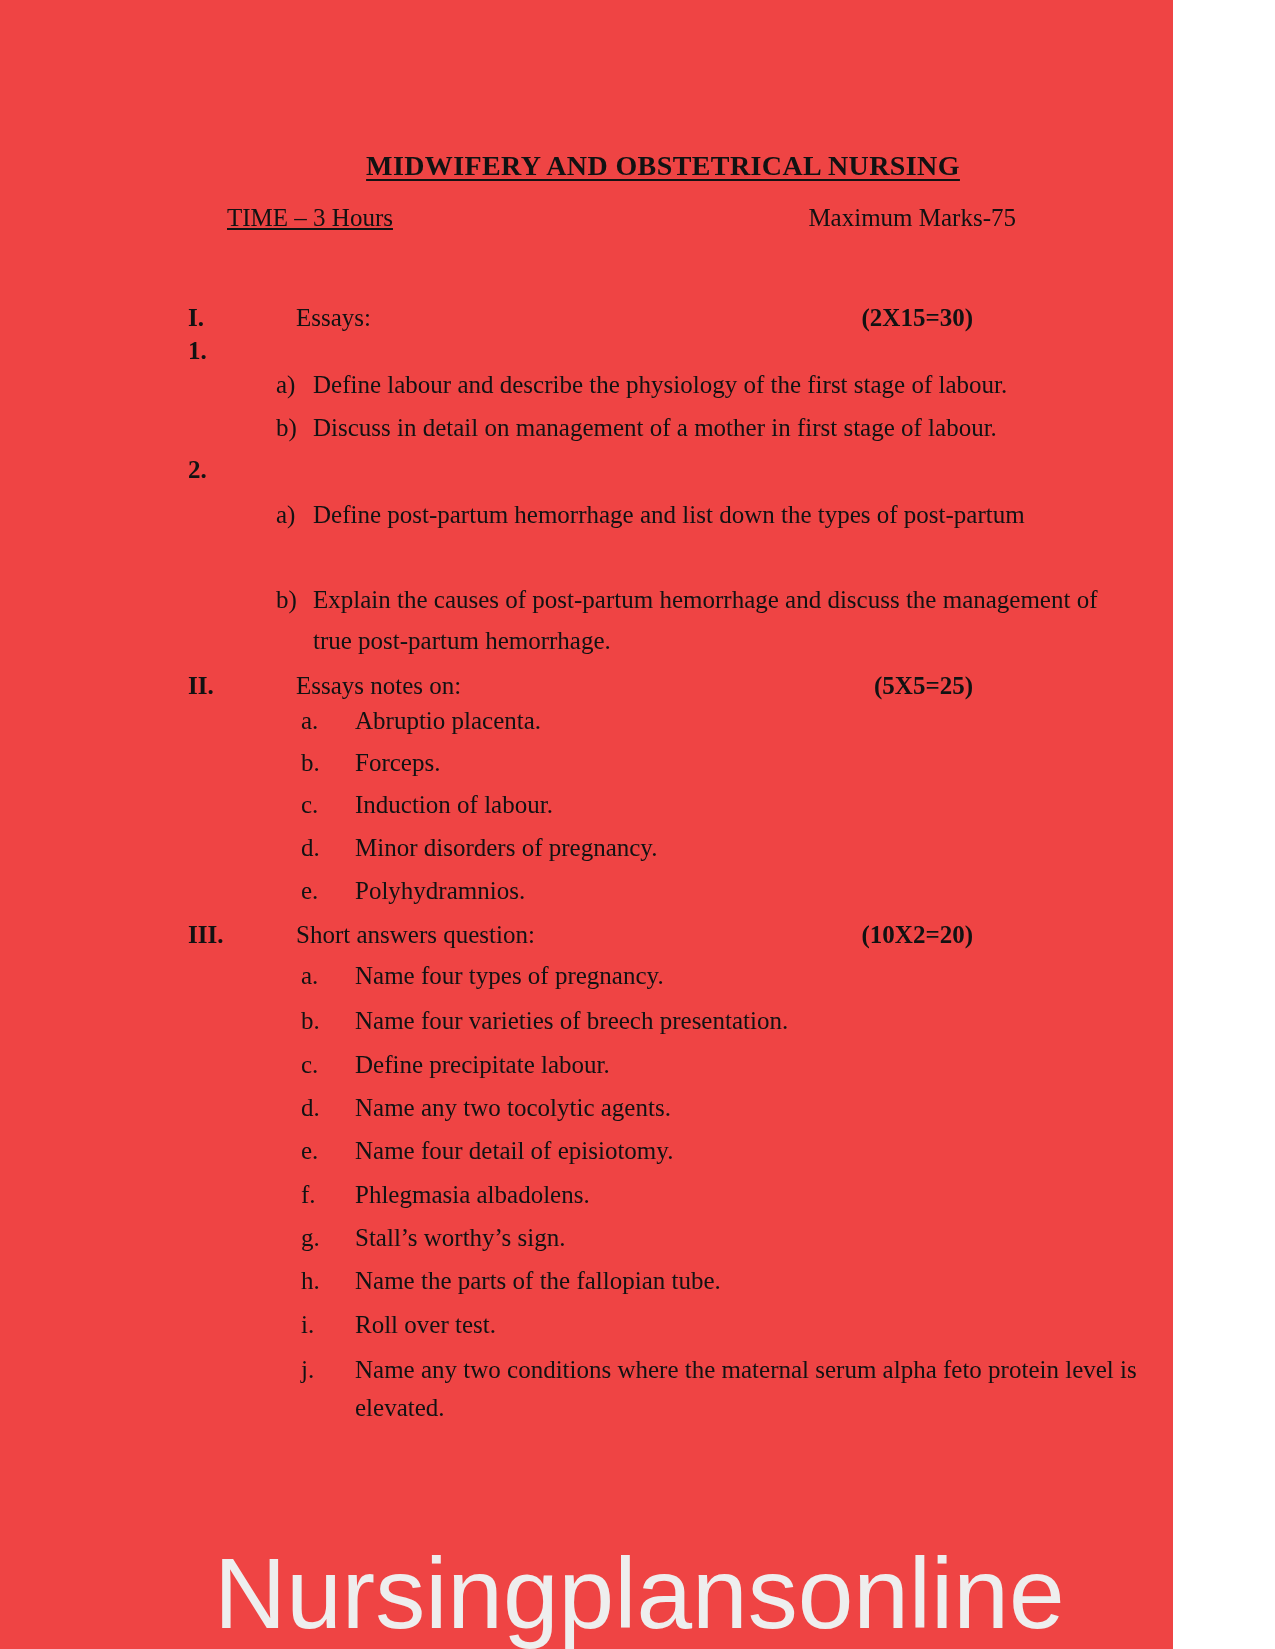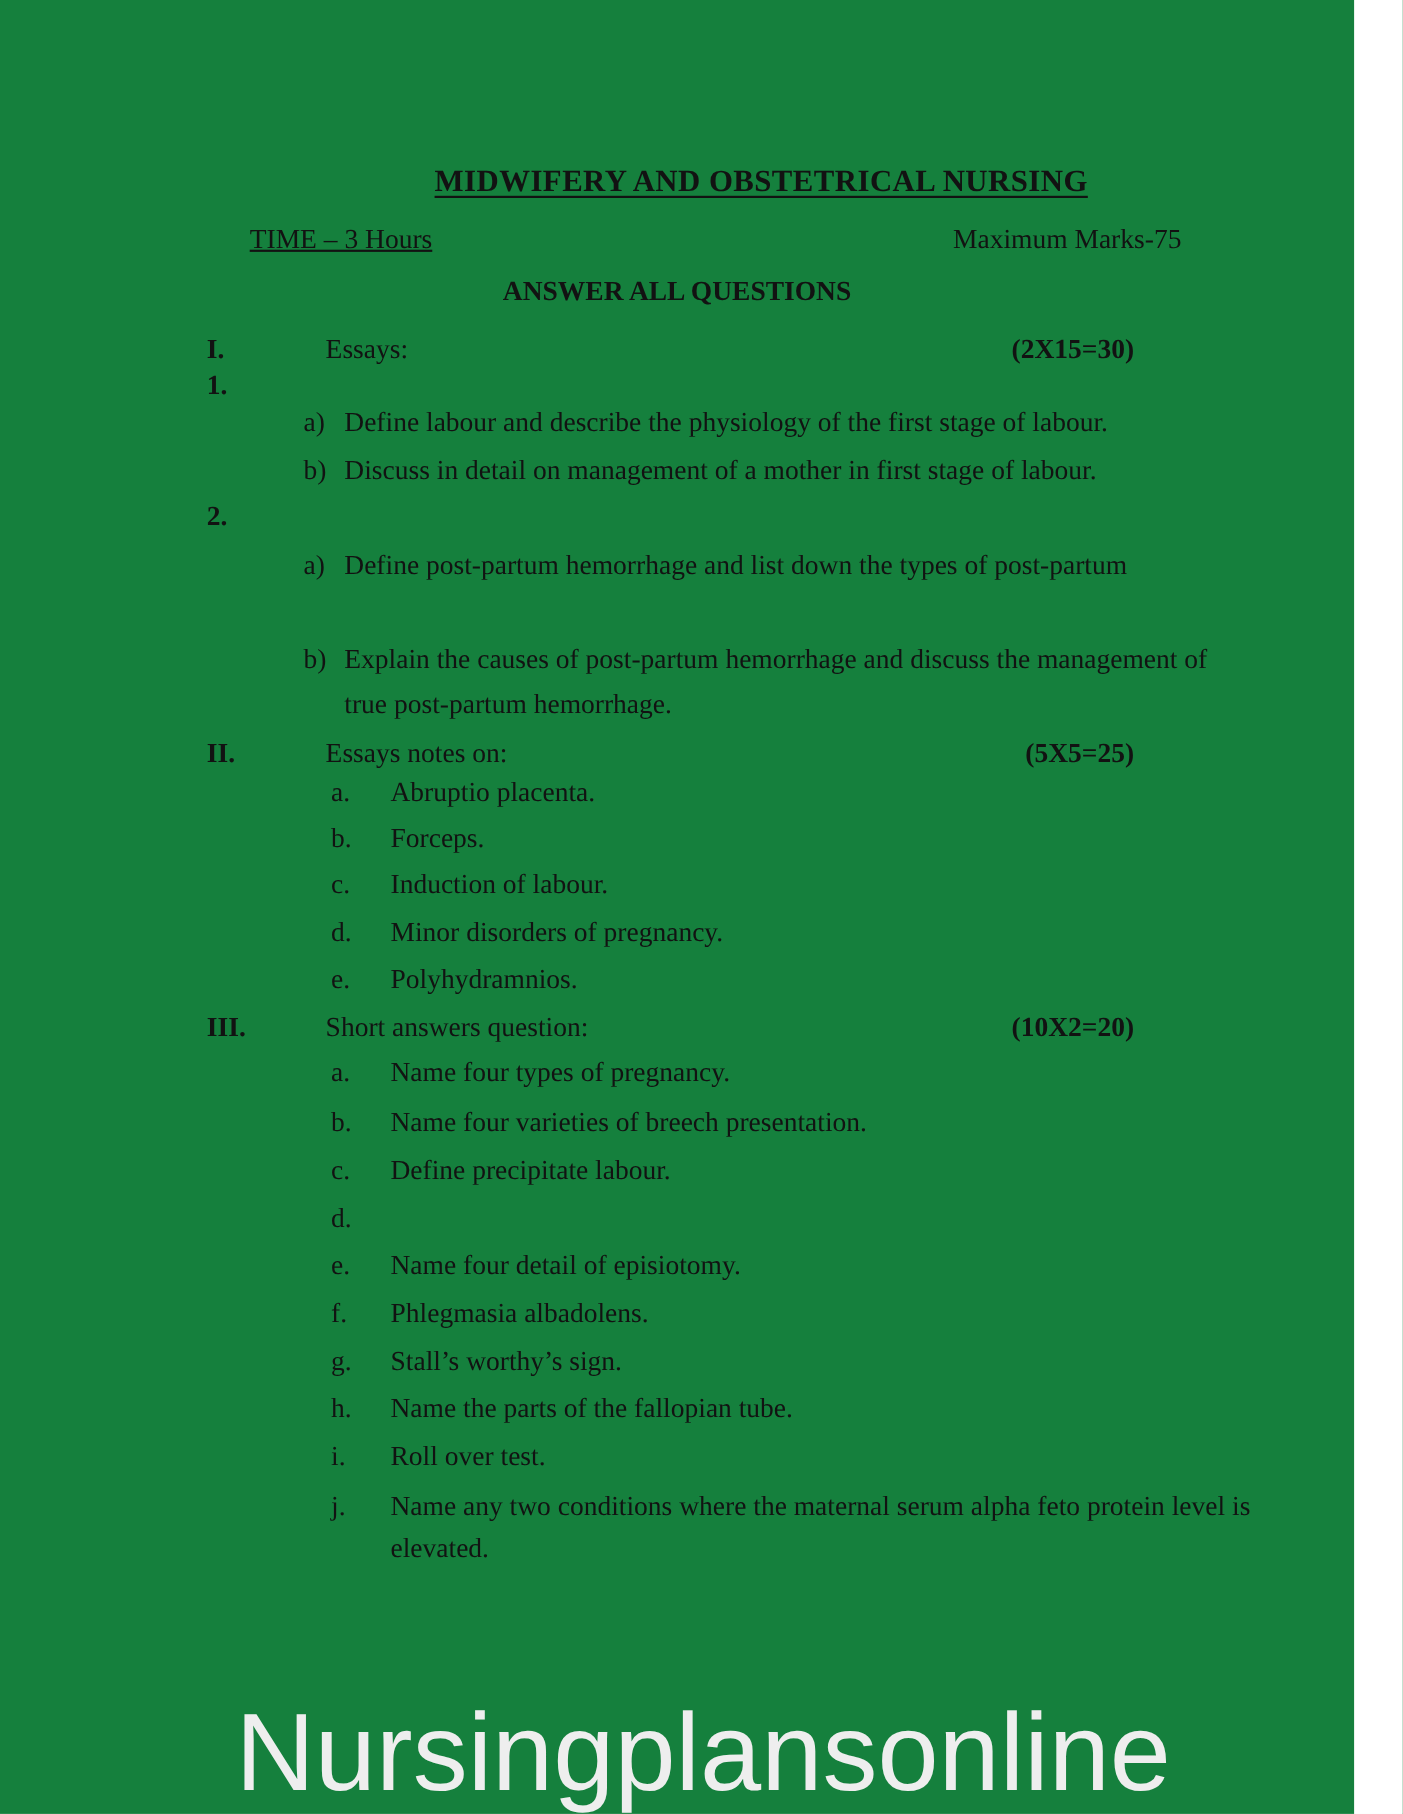--- a/index.html
+++ b/index.html
@@ -2,27 +2,28 @@
 <html><head>
 <meta charset="utf-8">
 <style>
   html, body {
     margin: 0;
     padding: 0;
     background: #ffffff;
   }
   .page {
     position: relative;
-    width: 1231px;
+    width: 1133px;
     height: 1649px;
-    background: #15803d;
+    background: #ef4444;
     overflow: hidden;
     font-family: "Liberation Serif", "DejaVu Serif", serif;
     font-size: 25px;
     color: #121212;
+    padding-left: 40px;
   }
   .row {
     position: absolute;
     left: 0;
     right: 0;
     height: 36px;
     line-height: 36px;
     white-space: nowrap;
   }
   .abs { position: absolute; top: 0; }
@@ -91,21 +92,20 @@
 
   <div class="row title-row">
     <span class="doc-title">MIDWIFERY AND OBSTETRICAL NURSING</span>
   </div>
 
   <div class="row" style="top:200px">
     <span class="abs meta-time">TIME – 3 Hours</span>
     <span class="abs meta-marks">Maximum Marks-75</span>
   </div>
 
-  <div class="row instruction-row">ANSWER ALL QUESTIONS</div>
 
   <div class="row" style="top:300px">
     <span class="abs numeral">I.</span>
     <span class="abs heading">Essays:</span>
     <span class="abs marks">(2X15=30)</span>
   </div>
 
   <div class="row" style="top:333px">
     <span class="abs qnum">1.</span>
   </div>
@@ -173,20 +173,21 @@
   <div class="row" style="top:1003px">
     <span class="abs item-marker">b.</span>
     <span class="abs item-text">Name four varieties of breech presentation.</span>
   </div>
   <div class="row" style="top:1047px">
     <span class="abs item-marker">c.</span>
     <span class="abs item-text">Define precipitate labour.</span>
   </div>
   <div class="row" style="top:1090px">
     <span class="abs item-marker">d.</span>
+    <span class="abs item-text">Name any two tocolytic agents.</span>
   </div>
   <div class="row" style="top:1133px">
     <span class="abs item-marker">e.</span>
     <span class="abs item-text">Name four detail of episiotomy.</span>
   </div>
   <div class="row" style="top:1177px">
     <span class="abs item-marker">f.</span>
     <span class="abs item-text">Phlegmasia albadolens.</span>
   </div>
   <div class="row" style="top:1220px">

